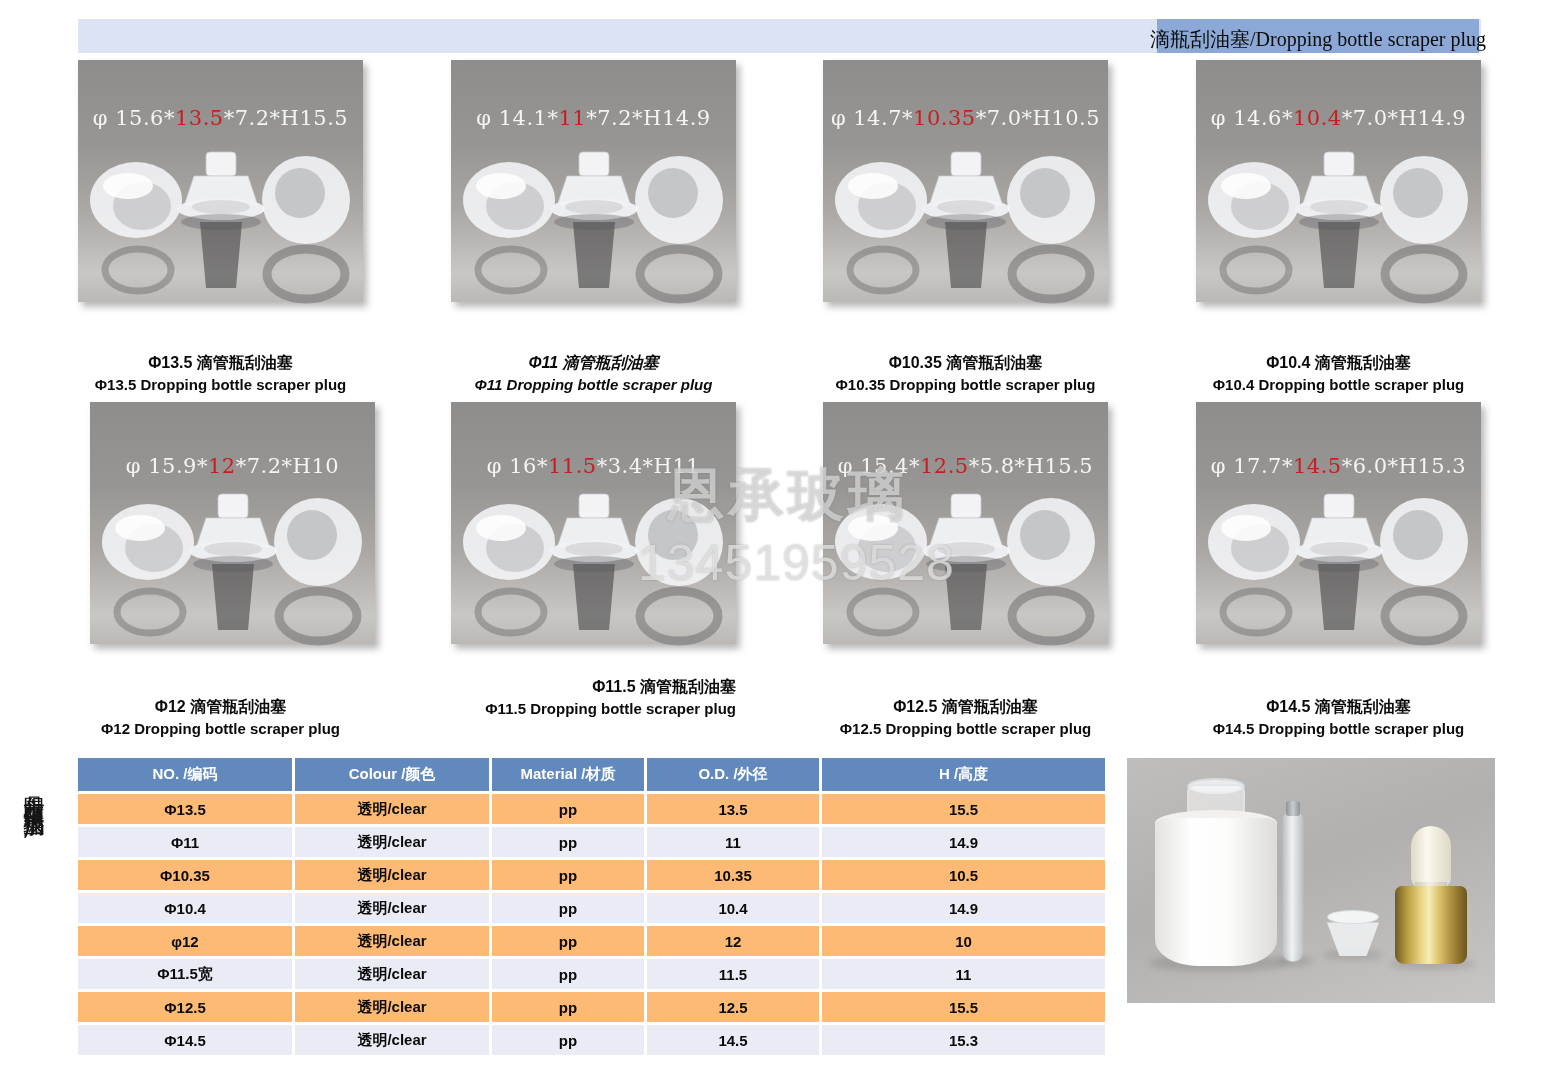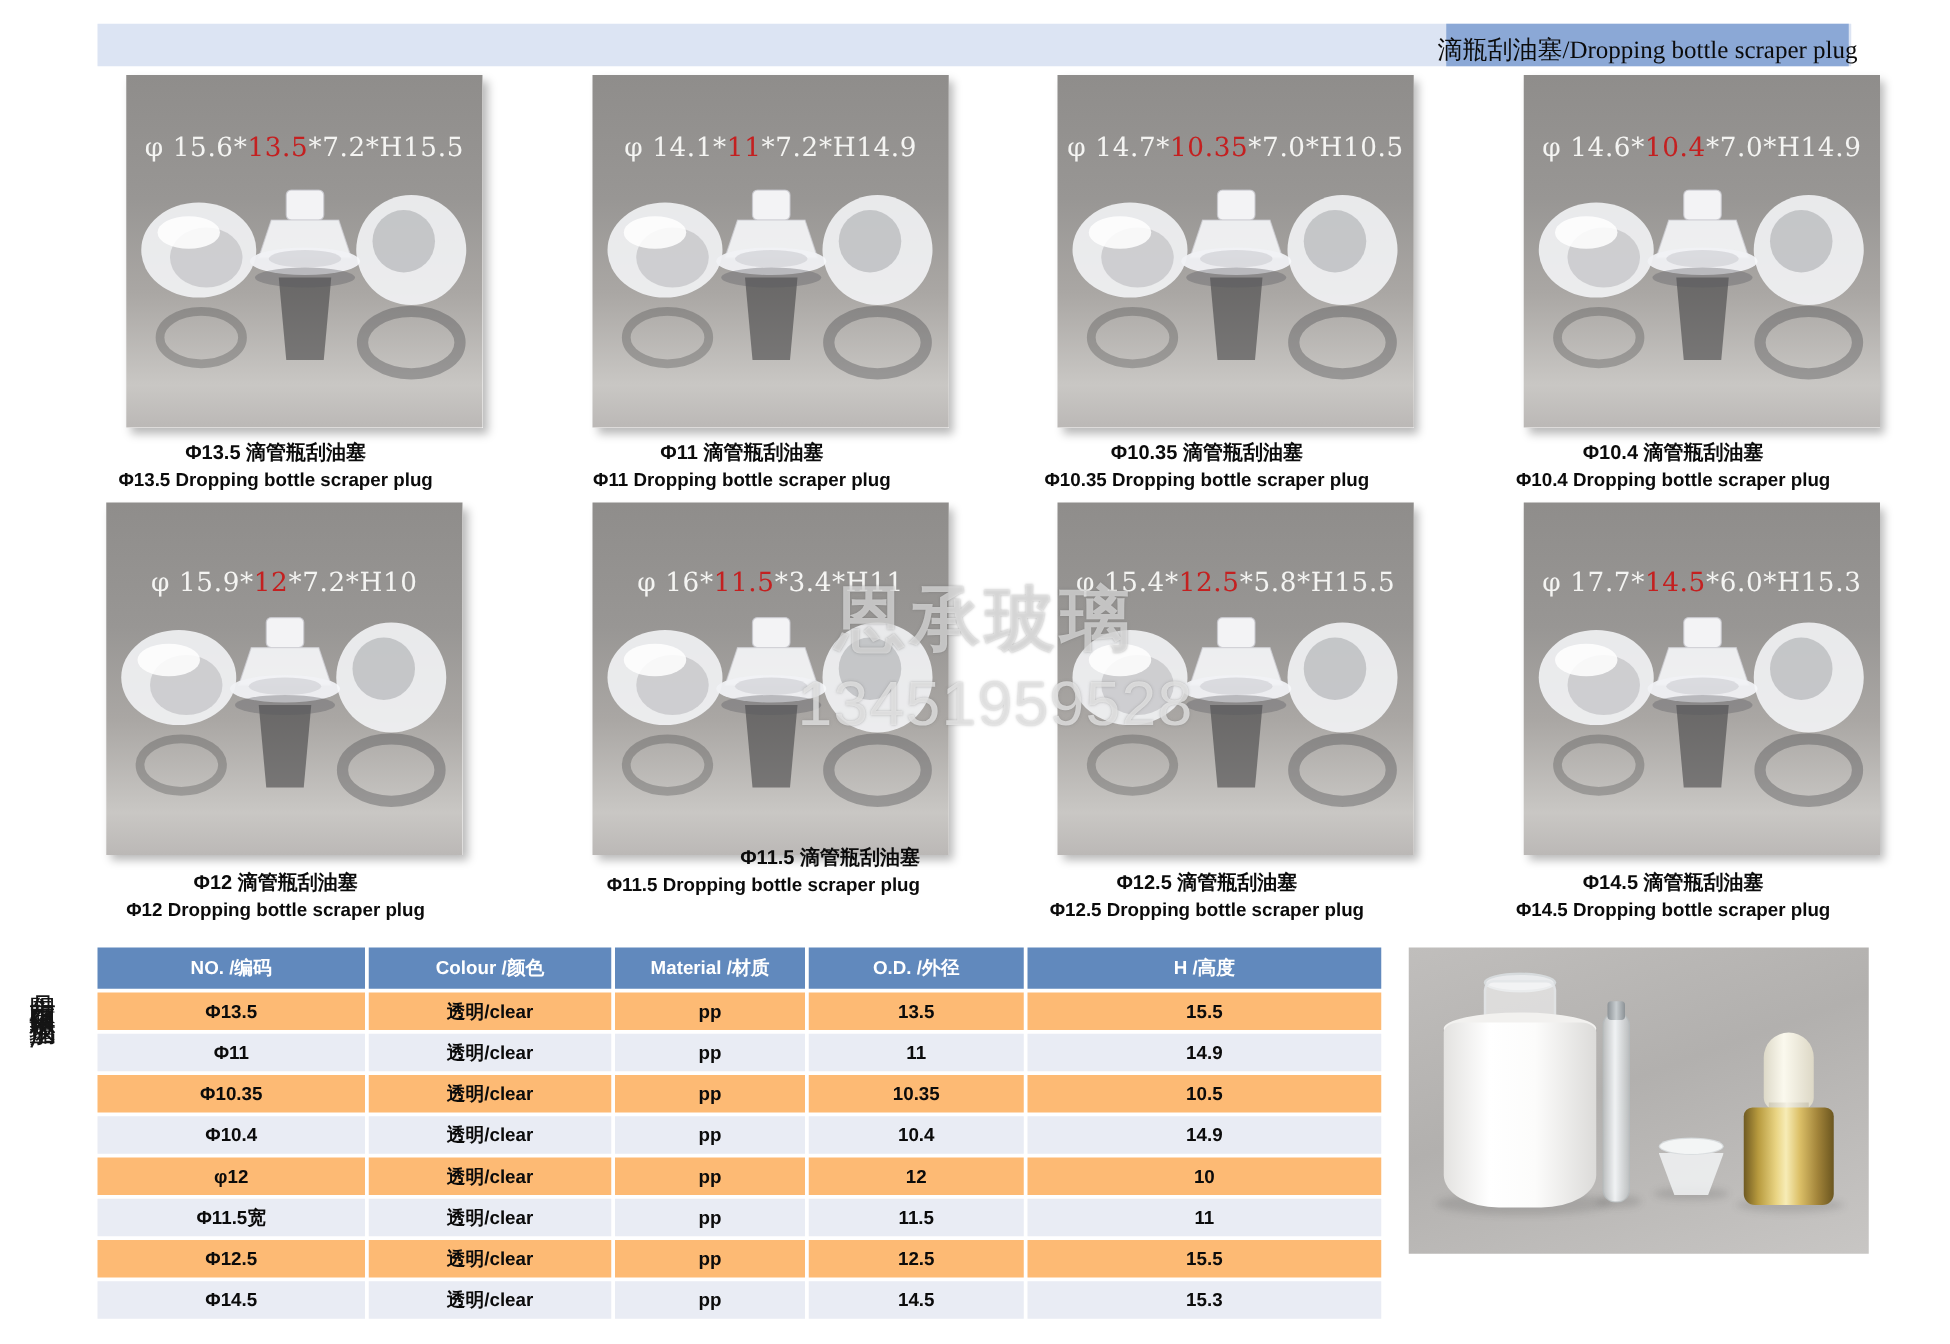--- a/index.html
+++ b/index.html
@@ -7,23 +7,23 @@
               font-family:"Liberation Sans", sans-serif; position:relative; }
 
   
   .header-bar { position:absolute; left:78px; top:19px; width:1403px; height:34px;
                 background:#dce4f3; }
   .header-title-box { position:absolute; right:2px; top:0; width:322px; height:34px;
                 background:#8ba8d6; display:flex; align-items:flex-end; justify-content:center;font-family:Liberation Serif, serif; }
   .header-title { font-size:20px; color:#0b0b0b; white-space:nowrap; }
 
   
-  .photo { position:absolute; width:285px; height:282px;
+  .photo { position:absolute; width:285px; height:242px;
            background:linear-gradient(180deg,#8f8d8b 0%,#989694 35%,#aaa7a4 62%,#c9c7c4 88%,#bbb8b6 100%);
-           box-shadow:4px 5px 7px rgba(0,0,0,0.28);margin-left:23px; }
+           box-shadow:4px 5px 7px rgba(0,0,0,0.28); }
   .dim { position:absolute; left:0; top:46px; width:100%; text-align:center;
          font-family:"DejaVu Serif", serif; font-size:21px; color:#f4f4f2;
          letter-spacing:0.5px; white-space:nowrap; }
   .dim .red { color:#c42020; }
   .plugs { position:absolute; left:0; top:88px; width:285px; height:185px; }
 
   .caption { position:absolute; width:285px; text-align:center; color:#0b0b0b; }
   .caption .cn { font-size:16px; font-weight:bold; line-height:22px; }
   .caption .en { font-size:15px; font-weight:bold; line-height:21px; }
 
@@ -176,34 +176,34 @@
     <circle cx="228" cy="52" r="44" class="pl"></circle>
       <circle cx="222" cy="45" r="25" fill="rgba(172,173,177,0.6)"></circle>
     <ellipse cx="228" cy="126" rx="39" ry="25" fill="none" stroke="rgba(75,75,78,0.38)" stroke-width="9"></ellipse>
   </svg>
 </div>
 
 <div class="caption" style="left:78px; top:352px;">
   <div class="cn">Φ13.5 滴管瓶刮油塞</div>
   <div class="en">Φ13.5 Dropping bottle scraper plug</div>
 </div>
-<div class="caption" style="left:451px; top:352px;">
+<div class="caption" style="left:451px; top:352px;font-style:italic;">
   <div class="cn">Φ11 滴管瓶刮油塞</div>
   <div class="en">Φ11 Dropping bottle scraper plug</div>
 </div>
 <div class="caption" style="left:823px; top:352px;">
   <div class="cn">Φ10.35 滴管瓶刮油塞</div>
   <div class="en">Φ10.35 Dropping bottle scraper plug</div>
 </div>
 <div class="caption" style="left:1196px; top:352px;">
   <div class="cn">Φ10.4 滴管瓶刮油塞</div>
   <div class="en">Φ10.4 Dropping bottle scraper plug</div>
 </div>
 
-<div class="photo" style="left:62px; top:402px;padding-left:16px;">
+<div class="photo" style="left:90px; top:402px;padding-left:16px;">
   <div class="dim" style="top:52px;"><span>φ 15.9*</span><span class="red">12</span><span>*7.2*H10</span></div>
   <svg class="plugs" viewBox="0 0 285 185">
     <ellipse cx="58" cy="52" rx="46" ry="38" class="pl"></ellipse>
       <ellipse cx="64" cy="58" rx="29" ry="24" fill="rgba(182,183,186,0.55)"></ellipse>
       <ellipse cx="50" cy="38" rx="25" ry="13" fill="rgba(255,255,255,0.85)"></ellipse>
     <ellipse cx="60" cy="122" rx="33" ry="21" fill="none" stroke="rgba(70,70,72,0.32)" stroke-width="7"></ellipse>
     <rect x="128" y="4" width="30" height="24" rx="4" fill="rgba(251,251,253,0.92)" stroke="rgba(200,200,206,0.8)"></rect>
     <polygon points="116,28 170,28 180,58 106,58" fill="rgba(246,247,249,0.9)" stroke="rgba(205,205,211,0.7)"></polygon>
     <ellipse cx="143" cy="61" rx="44" ry="11" fill="rgba(240,241,244,0.95)"></ellipse>
       <ellipse cx="143" cy="59" rx="29" ry="7" fill="rgba(212,213,217,0.8)"></ellipse>

